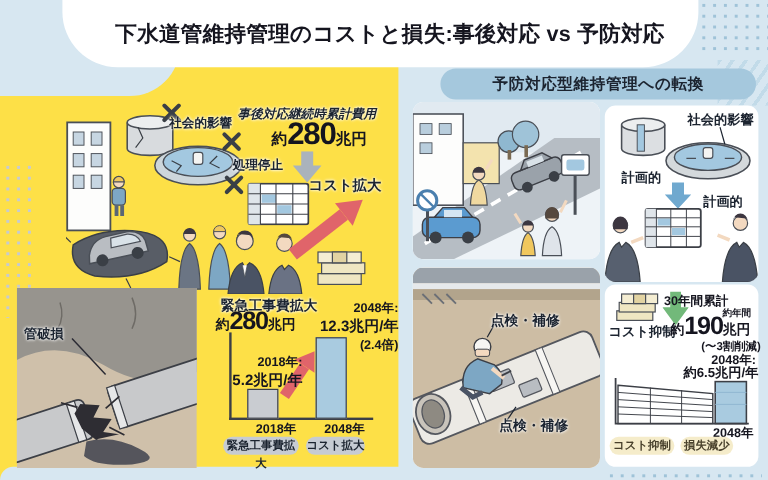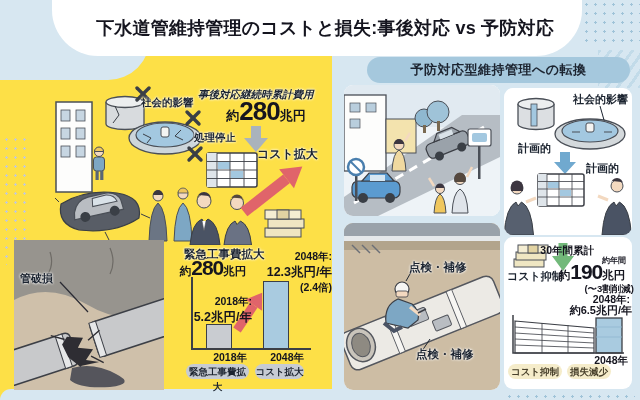--- a/index.html
+++ b/index.html
@@ -333,21 +333,21 @@
       <rect x="4" y="9" width="30" height="8" fill="#efe6c2"></rect>
       <rect x="6" y="2" width="30" height="8" fill="#f4edd2"></rect>
       <rect x="16" y="2" width="10" height="8" fill="#e2d3a2"></rect>
     </g>
   </svg>
   <svg class="art" style="left:552px;top:243px;" width="22" height="28" viewBox="0 0 22 28">
     <polygon points="6.5,0 15.5,0 15.5,13 22,13 11,28 0,13 6.5,13" fill="#72b97a"></polygon>
   </svg>
   <div class="lbl" style="left:507px;top:269px;font-size:11px;">コスト抑制</div>
 
-  <div class="chartlbl" style="left:528px;top:244px;width:66px;font-size:10.5px;">30年間累計</div>
+  <div class="chartlbl" style="left:541px;top:244px;width:66px;font-size:10.5px;">30年間累計</div>
   <div class="chartlbl" style="left:560px;top:255px;width:66px;font-size:8px;">約年間</div>
   <div class="numrow" style="left:552px;top:260px;width:80px;">
     <span class="n-sm2">約</span>
     <span class="n-lg2">190</span>
     <span class="n-sm2">兆円</span>
   </div>
   <div class="chartlbl" style="left:560px;top:283px;width:74px;font-size:9.5px;">(〜3割削減)</div>
   <div class="chartlbl" style="left:556px;top:293px;width:74px;font-size:10.5px;">2048年:</div>
   <div class="chartlbl" style="left:552px;top:303px;width:80px;font-size:11px;">約6.5兆円/年</div>
 

